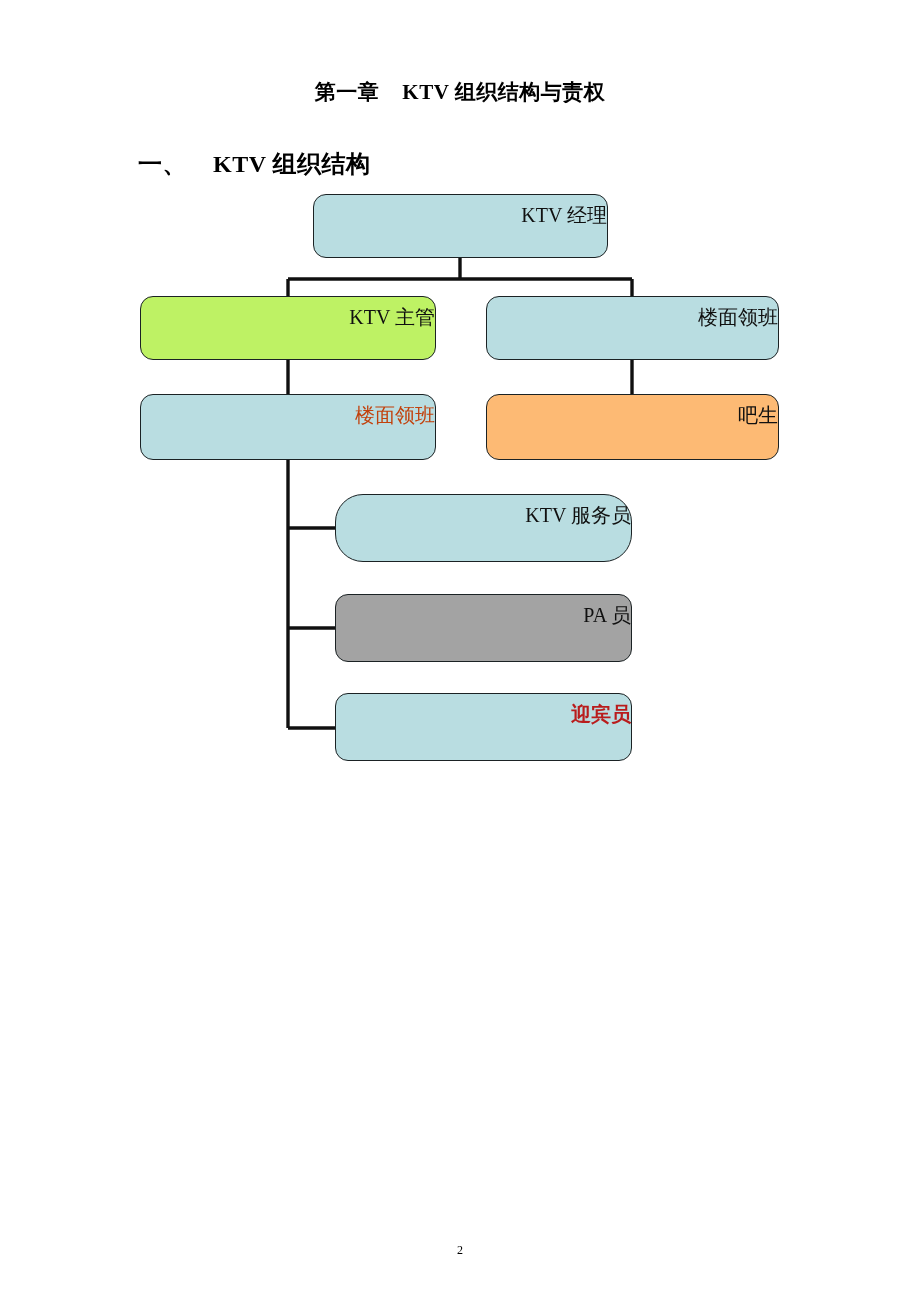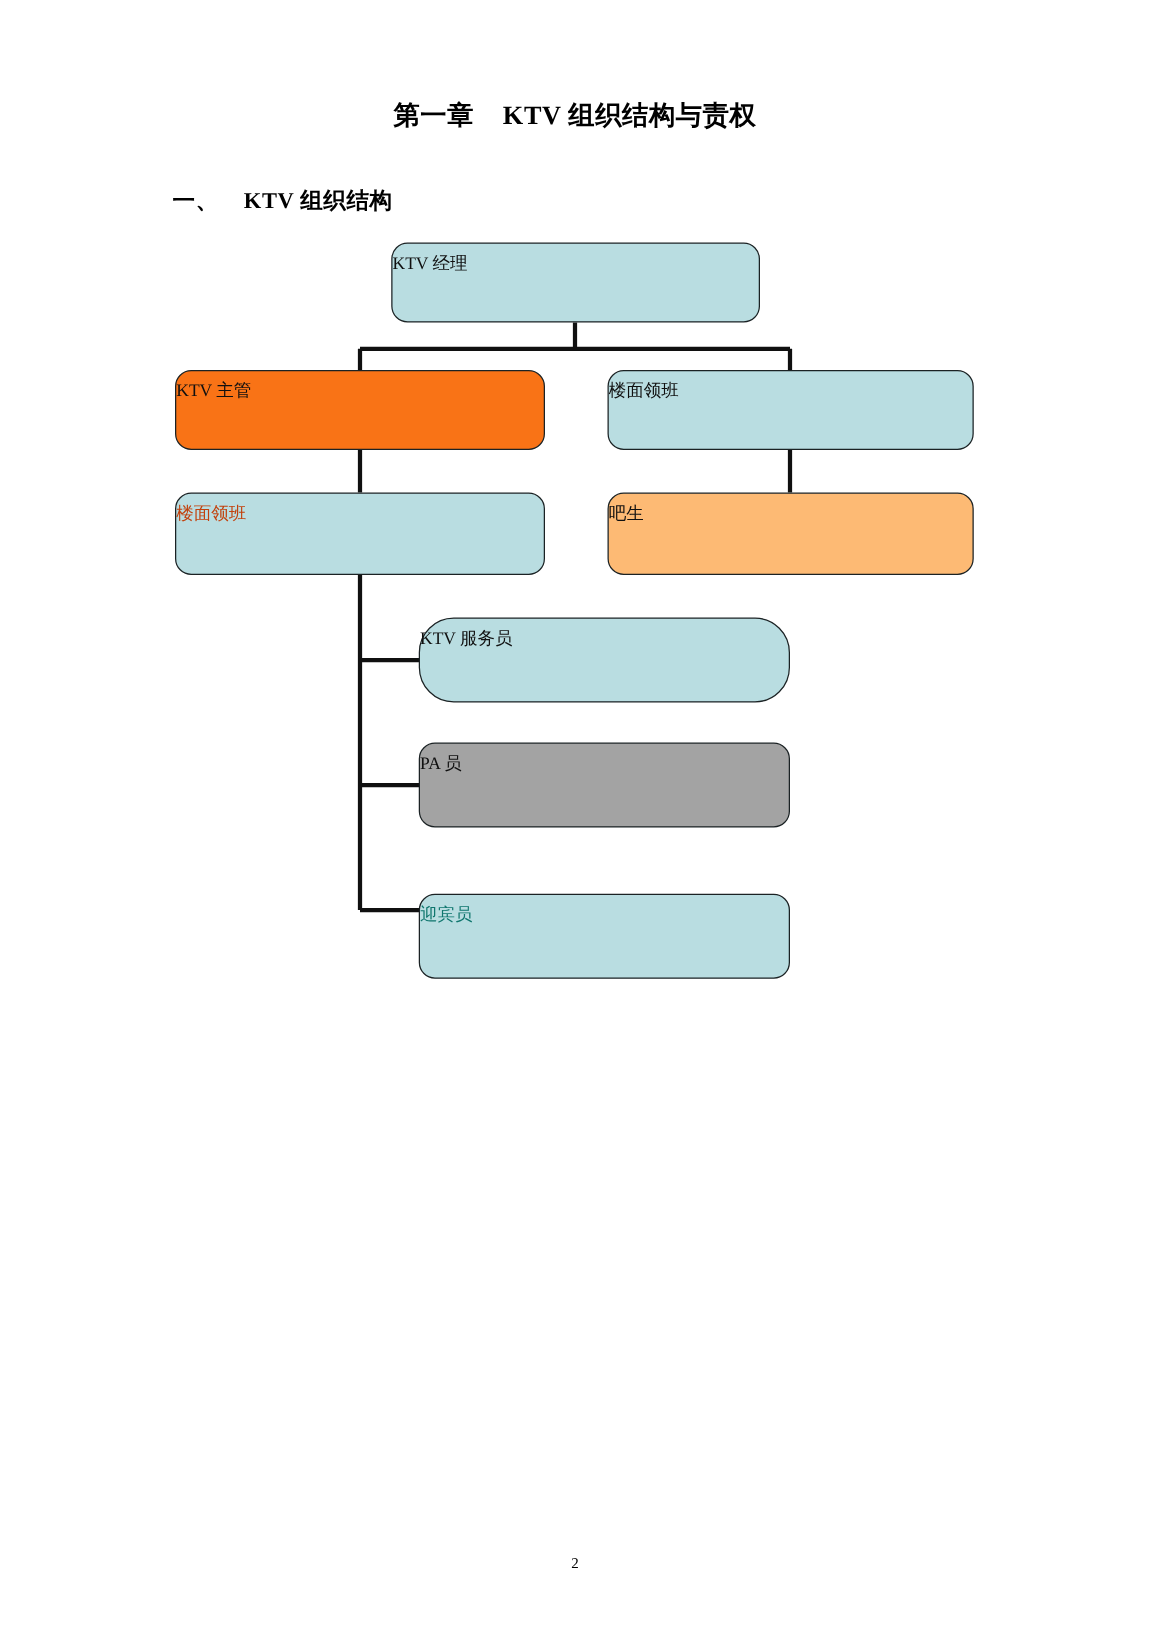--- a/index.html
+++ b/index.html
@@ -28,21 +28,21 @@
     text-align: center;
     font-size: 21px;
     font-weight: bold;
     letter-spacing: 0.5px;
     white-space: pre;
   }
   #section-heading {
     position: absolute;
     left: 138px;
     top: 148px;
-    font-size: 18px;
+    font-size: 24px;
     font-weight: bold;
     letter-spacing: 0.5px;
     white-space: pre;
   }
 
   
   #orgchart {
     position: absolute;
     left: 0;
     top: 0;
@@ -56,22 +56,22 @@
     width: 920px;
     height: 820px;
   }
 
   .node {
     position: absolute;
     box-sizing: border-box;
     background: #b9dde1;
     border: 1.6px solid #1b2224;
     border-radius: 13px;
-    text-align: left;
-    font-size: 14px;
+    text-align: right;
+    font-size: 20px;
     font-weight: normal;
     line-height: 1;
     padding-top: 10px;
     white-space: pre;
     color: #101010;
   }
 
   
   #page-number {
     position: absolute;
@@ -100,25 +100,25 @@
         <line x1="632" x2="632" y1="279" y2="296" stroke="#101010" stroke-width="3.4" stroke-linecap="butt"></line>
         <line x1="288" x2="288" y1="360" y2="394" stroke="#101010" stroke-width="3.4" stroke-linecap="butt"></line>
         <line x1="632" x2="632" y1="360" y2="394" stroke="#101010" stroke-width="3.4" stroke-linecap="butt"></line>
         <line x1="288" x2="288" y1="460" y2="728" stroke="#101010" stroke-width="3.4" stroke-linecap="butt"></line>
         <line x1="288" x2="336" y1="528" y2="528" stroke="#101010" stroke-width="3.4" stroke-linecap="butt"></line>
         <line x1="288" x2="336" y1="628" y2="628" stroke="#101010" stroke-width="3.4" stroke-linecap="butt"></line>
         <line x1="288" x2="336" y1="728" y2="728" stroke="#101010" stroke-width="3.4" stroke-linecap="butt"></line>
       </svg>
     <div id="orgchart-nodes">
         <div class="node" style="left: 313px; top: 194px; width: 295px; height: 64px; background: rgb(185, 221, 225); border-color: rgb(27, 34, 36); color: rgb(16, 16, 16);"><span>KTV 经理</span></div>
-        <div class="node" style="left: 140px; top: 296px; width: 296px; height: 64px; background: #f97316; border-color: rgb(27, 34, 36); color: rgb(16, 16, 16);"><span>KTV 主管</span></div>
+        <div class="node" style="left: 140px; top: 296px; width: 296px; height: 64px; background: #bef264; border-color: rgb(27, 34, 36); color: rgb(16, 16, 16);"><span>KTV 主管</span></div>
         <div class="node" style="left: 486px; top: 296px; width: 293px; height: 64px; background: rgb(185, 221, 225); border-color: rgb(27, 34, 36); color: rgb(16, 16, 16);"><span>楼面领班</span></div>
         <div class="node" style="left: 140px; top: 394px; width: 296px; height: 66px; background: rgb(185, 221, 225); border-color: rgb(27, 34, 36); color: #c2410c;"><span>楼面领班</span></div>
         <div class="node" style="left: 486px; top: 394px; width: 293px; height: 66px; background: #fdba74; border-color: rgb(27, 34, 36); color: rgb(16, 16, 16);"><span>吧生</span></div>
         <div class="node" style="left: 335px; top: 494px; width: 297px; height: 68px; background: rgb(185, 221, 225); border-color: rgb(27, 34, 36); color: rgb(16, 16, 16); border-radius: 28px;"><span>KTV 服务员</span></div>
         <div class="node" style="left: 335px; top: 594px; width: 297px; height: 68px; background: #a3a3a3; border-color: rgb(27, 34, 36); color: rgb(16, 16, 16);"><span>PA 员</span></div>
-        <div class="node" style="left: 335px; top: 715px; width: 297px; height: 68px; background: rgb(185, 221, 225); border-color: rgb(27, 34, 36); color: #0f766e;"><span>迎宾员</span></div>
+        <div class="node" style="left: 335px; top: 693px; width: 297px; height: 68px; background: rgb(185, 221, 225); border-color: rgb(27, 34, 36); color: #b91c1c; font-weight: bold;"><span>迎宾员</span></div>
       </div>
   </div>
 
   <div id="page-number">2</div>
 
 </div>
 
 </body></html>

